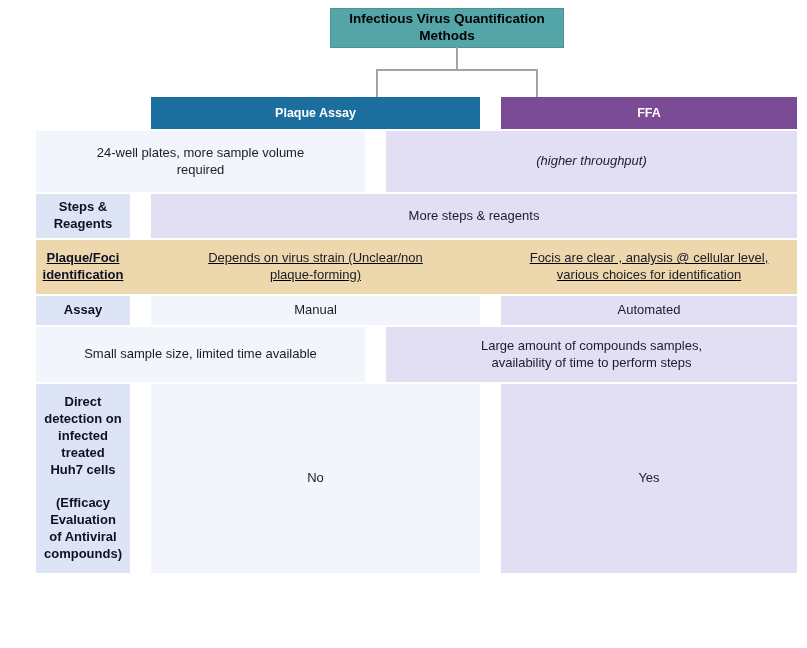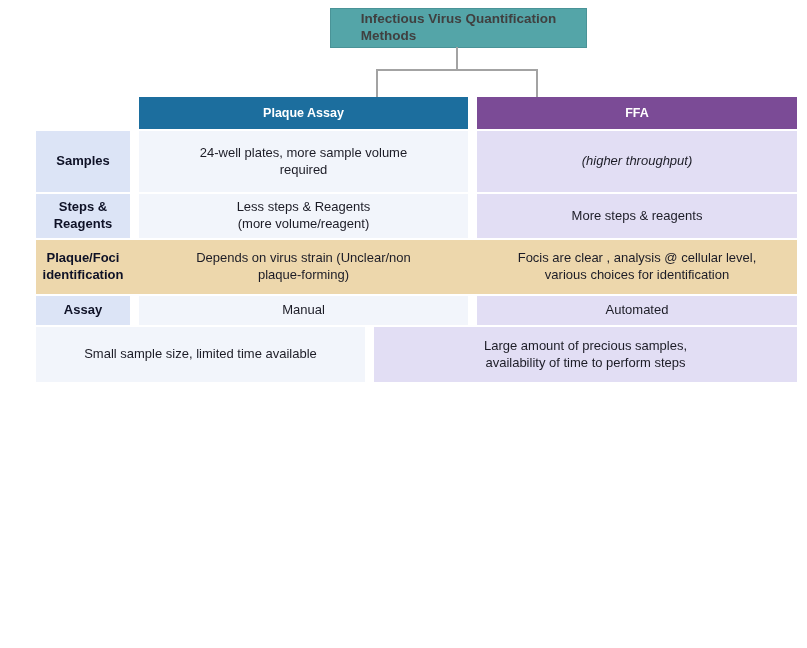--- a/index.html
+++ b/index.html
@@ -7,35 +7,35 @@
     --plaque-header:#1c6e9e; --ffa-header:#7b4b96;
     --label-bg:#dce4f6; --plaque-bg:#f2f5fb; --ffa-bg:#e2def4;
     --highlight-bg:#edd7ac; --connector:#a3a3a3;
     --body-text:#1c1c26; --label-text:#0e1126;
   }
   *{margin:0;padding:0;box-sizing:border-box}
   body{background:#ffffff;font-family:"Liberation Sans",sans-serif;}
   .canvas{position:relative;width:807px;height:648px;background:#ffffff;overflow:hidden;}
 
   .title-box{
-    position:absolute;left:330px;top:8px;width:257px;height:40px;
+    position:absolute;left:330px;top:8px;width:234px;height:40px;
     background:var(--teal);border:1px solid var(--teal-border);
-    display:flex;align-items:center;justify-content:center;
-    color:#404040;font-weight:bold;font-size:13.5px;line-height:1.25;white-space:pre-line;
+    display:flex;align-items:center;justify-content:center;text-align:center;
+    color:#000000;font-weight:bold;font-size:13.5px;line-height:1.25;white-space:pre-line;
   }
 
   .conn{position:absolute;background:var(--connector);}
   .conn-stem{left:456px;top:47px;width:2px;height:23px;}
   .conn-h{left:376px;top:69px;width:162px;height:2px;}
   .conn-left{left:376px;top:70px;width:2px;height:27px;}
   .conn-right{left:536px;top:70px;width:2px;height:27px;}
 
   .table{position:absolute;left:36px;top:97px;width:761px;}
-  .row{display:flex;gap:9px;margin-bottom:2px;}
-  .row.highlight{background:var(--highlight-bg);}
+  .row{display:flex;gap:21px;margin-bottom:2px;}
+  .row.highlight{background:var(--highlight-bg);text-decoration:underline;}
   .r-header{height:32px;}
   .r-0{height:61px}.r-1{height:44px}.r-2{height:45px}.r-3{height:54px}
   .r-4{height:29px}.r-5{height:55px}.r-6{height:189px;margin-bottom:0}
 
   .cell{
     display:flex;align-items:center;justify-content:center;text-align:center;
     padding:4px 10px;font-size:13px;line-height:1.3;color:var(--body-text);
     white-space:pre-line;flex-direction:column;
   }
   .c-label{flex:0 0 94px;width:94px;background:var(--label-bg);
@@ -66,33 +66,30 @@
 
   <div class="table">
 
     <div class="row r-header">
       <div class="empty-slot"></div>
       <div class="cell col-header c-plaque">Plaque Assay</div>
       <div class="cell col-header c-ffa">FFA</div>
     </div>
 
     <div class="row r-0">
-      <div class="cell c-label">Samples</div>
       <div class="cell c-plaque">24-well plates, more sample volume
 required</div>
       <div class="cell c-ffa">
         <span class="note">(higher throughput)</span>
       </div>
     </div>
 
     <div class="row r-1">
       <div class="cell c-label">Steps &amp;
 Reagents</div>
-      <div class="cell c-plaque">Less steps &amp; Reagents
-(more volume/reagent)</div>
       <div class="cell c-ffa">More steps &amp; reagents</div>
     </div>
 
 
     <div class="row r-3 highlight">
       <div class="cell c-label">Plaque/Foci
 identification</div>
       <div class="cell c-plaque">Depends on virus strain (Unclear/non
 plaque-forming)</div>
       <div class="cell c-ffa">Focis are clear , analysis @ cellular level,
@@ -100,19 +97,33 @@
     </div>
 
     <div class="row r-4">
       <div class="cell c-label">Assay</div>
       <div class="cell c-plaque">Manual</div>
       <div class="cell c-ffa">Automated</div>
     </div>
 
     <div class="row r-5">
       <div class="cell c-plaque">Small  sample size, limited time available</div>
-      <div class="cell c-ffa">Large amount of precious samples,
+      <div class="cell c-ffa">Large amount of compounds samples,
 availability of time to perform steps</div>
     </div>
 
+    <div class="row r-6">
+      <div class="cell c-label">Direct
+detection on
+infected
+treated
+Huh7 cells
+
+(Efficacy
+Evaluation
+of Antiviral
+compounds)</div>
+      <div class="cell c-plaque">No</div>
+      <div class="cell c-ffa">Yes</div>
+    </div>
 
   </div>
 </div>
 
 </body></html>

